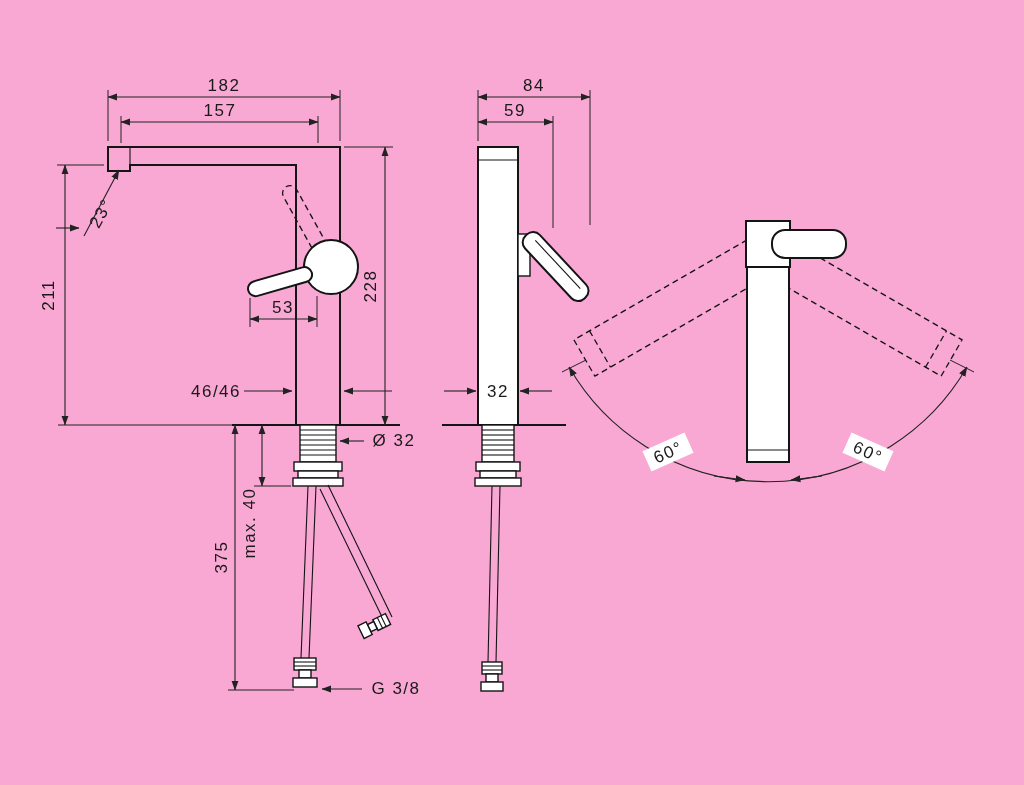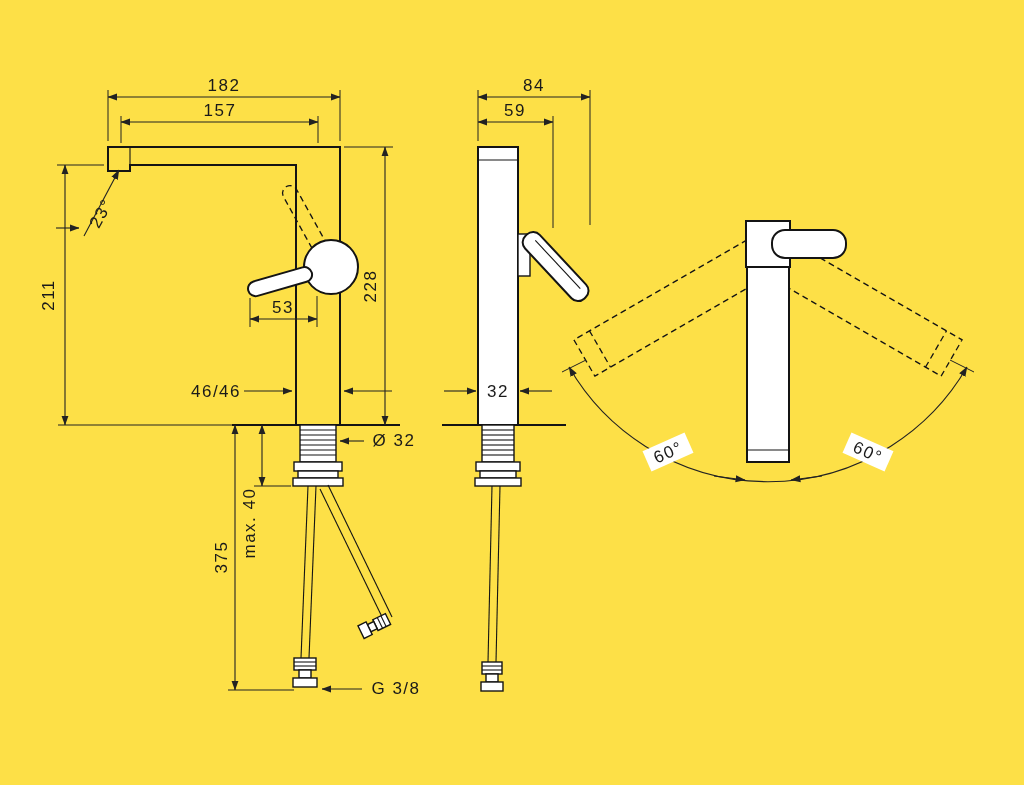--- a/index.html
+++ b/index.html
@@ -1,16 +1,16 @@
 <!DOCTYPE html>
 <html><head>
 <meta charset="utf-8">
 <style>
   html,body{margin:0;padding:0;background:#ffffff;}
-  .page{width:1024px;height:785px;background:#fde047;position:relative;overflow:hidden;}
+  .page{width:1024px;height:785px;background:#f9a8d4;position:relative;overflow:hidden;}
   svg{display:block;}
   
   .obj  {fill:none;stroke:#141414;stroke-width:2;}
   .objf {fill:#ffffff;stroke:#141414;stroke-width:2;}
   .obj2f{fill:#ffffff;stroke:#141414;stroke-width:1.4;}
   .thin {fill:none;stroke:#141414;stroke-width:1.1;}
   .dash {fill:none;stroke:#141414;stroke-width:1.3;stroke-dasharray:6 4;}
   
   .dim  {fill:none;stroke:#222222;stroke-width:1.1;}
   .ext  {fill:none;stroke:#222222;stroke-width:1;}

